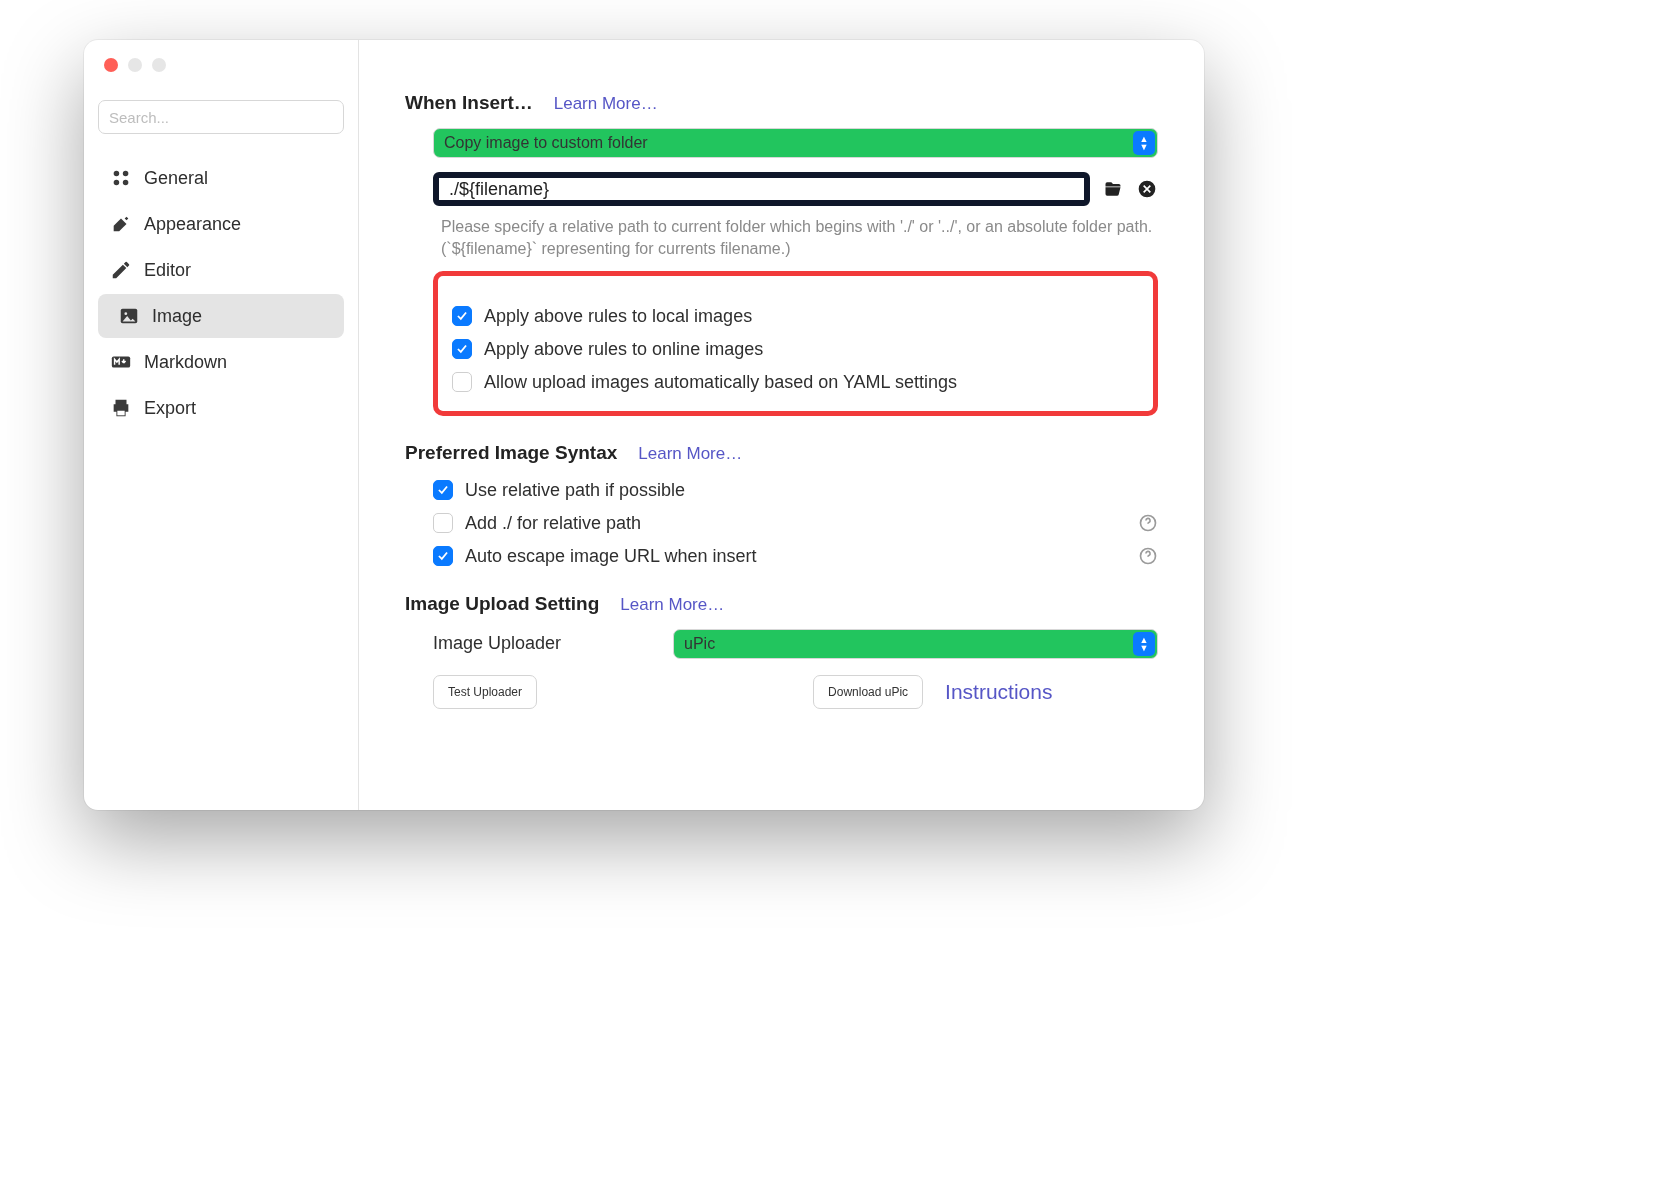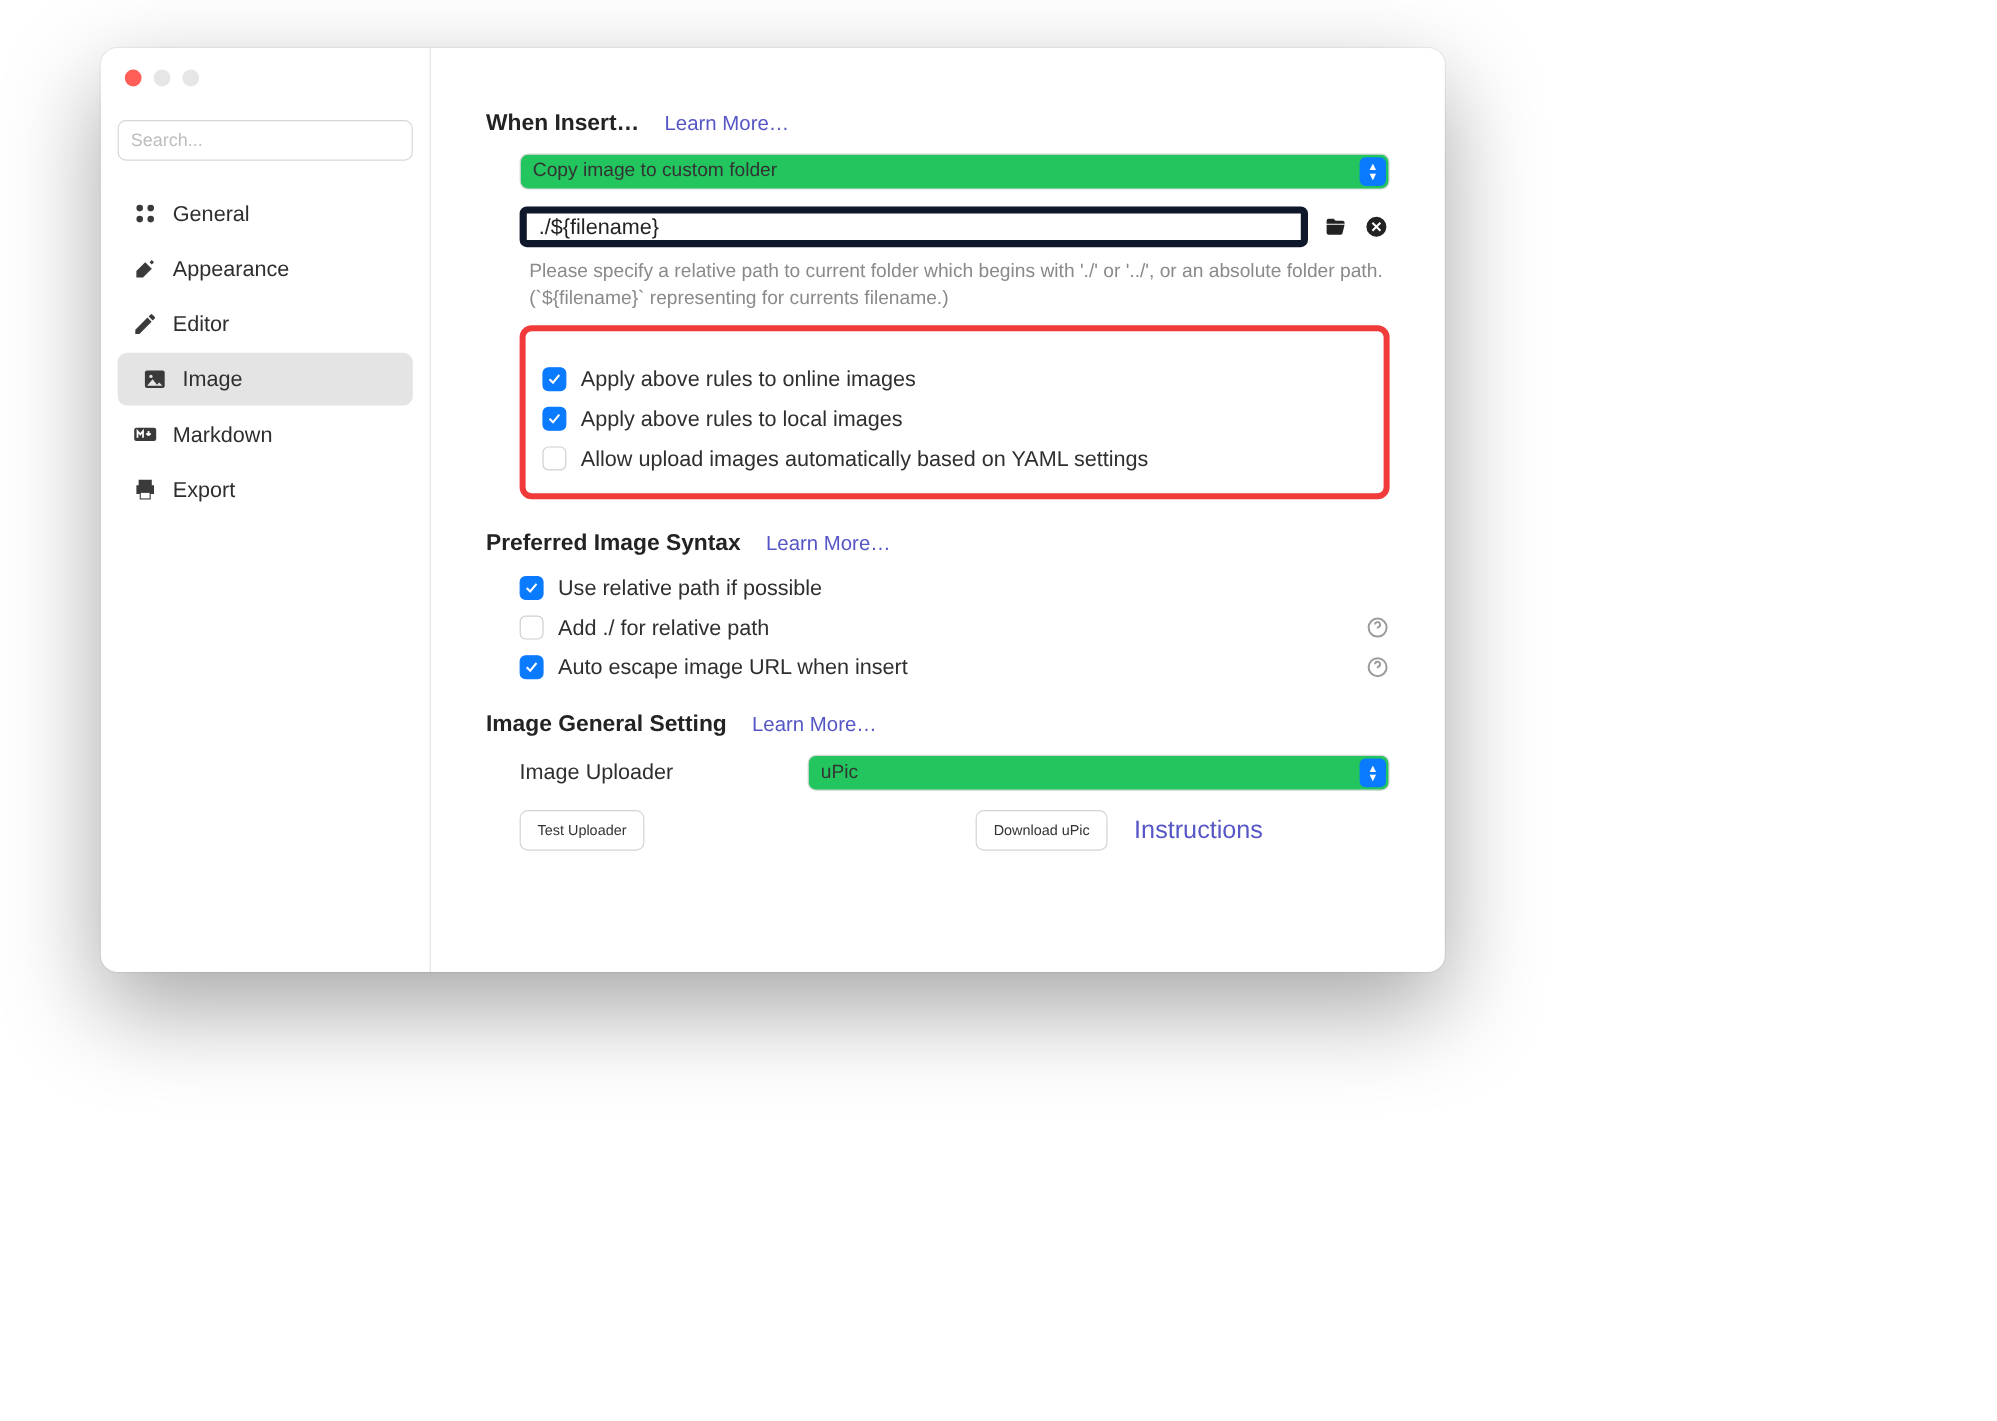--- a/index.html
+++ b/index.html
@@ -210,29 +210,29 @@
         <div class="helper-text">Please specify a relative path to current folder which begins with './' or '../', or an absolute folder path. (`${filename}` representing for currents filename.)</div>
 
         <div class="highlight-box">
           <div class="checklist">
             <div class="chk-row">
               <span class="chk on">
                 <svg viewBox="0 0 24 24" fill="none" stroke="#fff" stroke-width="3">
                     <path d="M5 12l5 5 9-11"></path>
                   </svg>
               </span>
-              <span class="chk-label">Apply above rules to online images</span>
+              <span class="chk-label">Apply above rules to local images</span>
             </div>
             <div class="chk-row">
               <span class="chk on">
                 <svg viewBox="0 0 24 24" fill="none" stroke="#fff" stroke-width="3">
                     <path d="M5 12l5 5 9-11"></path>
                   </svg>
               </span>
-              <span class="chk-label">Apply above rules to local images</span>
+              <span class="chk-label">Apply above rules to online images</span>
             </div>
             <div class="chk-row">
               <span class="chk"></span>
               <span class="chk-label">Allow upload images automatically based on YAML settings</span>
             </div>
           </div>
         </div>
       </div>
 
       <div class="section-head section-gap">
@@ -270,21 +270,21 @@
               <svg viewBox="0 0 24 24" fill="none" stroke="currentColor" stroke-width="2">
                   <circle cx="12" cy="12" r="9"></circle>
                   <path d="M9.5 9a2.5 2.5 0 1 1 3.5 2.3c-.9.4-1 1-1 1.7M12 17h.01"></path>
                 </svg>
             </span>
           </div>
         </div>
       </div>
 
       <div class="section-head section-gap">
-        <span class="section-title">Image General Setting</span>
+        <span class="section-title">Image Upload Setting</span>
         <span class="learn-link">Learn More…</span>
       </div>
       <div class="indent">
         <div class="uploader-row">
           <span class="uploader-label">Image Uploader</span>
           <div class="uploader-select-wrap">
             <div class="mac-select">
               <span>uPic</span>
               <span class="select-cap">
                 <span>▲</span>

